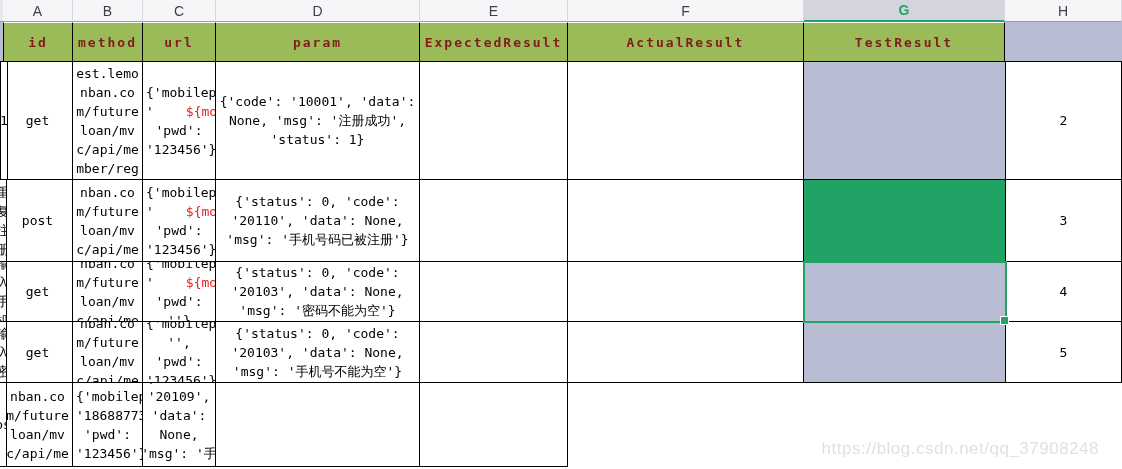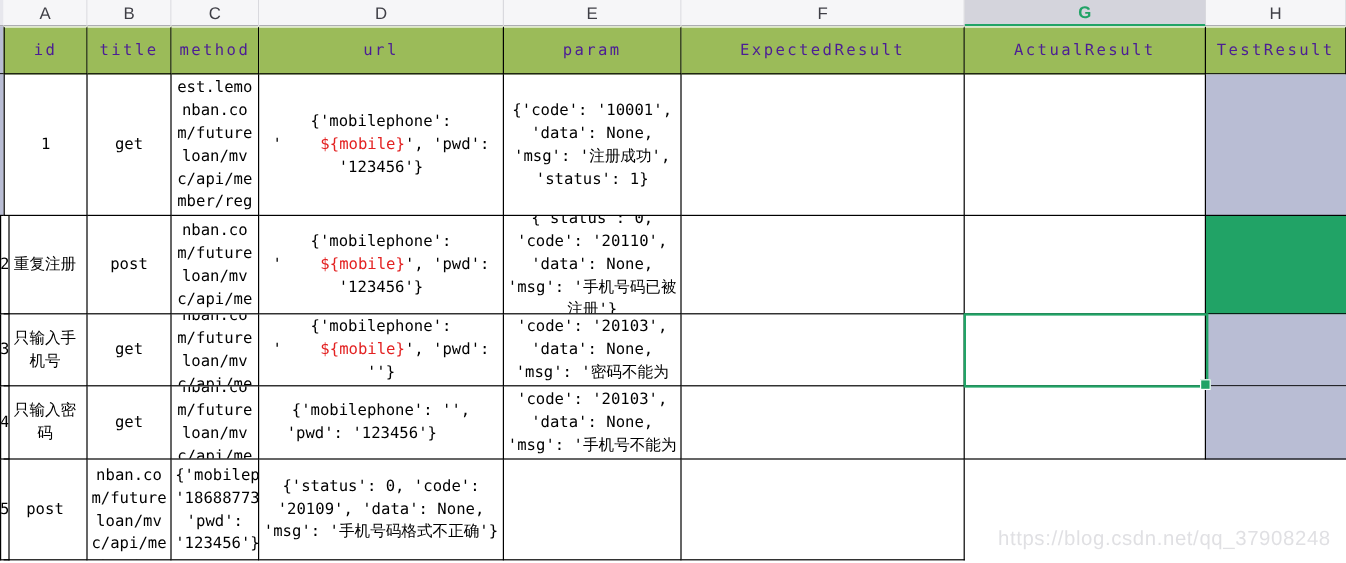--- a/index.html
+++ b/index.html
@@ -9,41 +9,41 @@
         grid-template-columns:3px 70px 70px 73px 204px 148px 236px 201px 117px;
         grid-template-rows:22px 40px 118px 82px 60px 61px 84px;
         width:1122px;}
   .cell{box-sizing:border-box;display:flex;align-items:center;justify-content:center;
         text-align:center;overflow:hidden;}
   
   .letter{background:#f6f6f8;border-bottom:1px solid #9b9ba1;border-right:1px solid #d9d9de;
           color:#3f3f46;font-size:14px;font-family:"Liberation Sans",sans-serif;}
   .letter.sel{background:#d4d4dc;color:#21a366;border-bottom:2px solid #21a366;font-weight:bold;}
   
-  .ghead{background:#9bbb59;color:#4c1d95;font-weight:normal;font-size:13px;letter-spacing:2px;
+  .ghead{background:#9bbb59;color:#7f1d1d;font-weight:bold;font-size:13px;letter-spacing:2px;
          border-top:1px solid #ffffff;border-bottom:1px solid #000;border-right:1px solid #000;}
   
   .data{font-size:13px;line-height:19px;color:#000;
         border-right:1px solid #000;border-bottom:1px solid #000;padding:1px 3px;}
   .col-a{border-left:1px solid #000;}
   .url-cell span{word-break:break-all;}
   .inner{display:block;width:100%;}
   .param-red{color:#e32222;margin-left:32px;}
   
   .gutter{background:#b9bdd4;}
   .gutter.letters{background:#e7e7ed;border-bottom:1px solid #9b9ba1;}
   .gutter.hdr{border-bottom:1px solid #000;}
   .gutter.r{border-bottom:1px solid #000;}
   .gutter.selrow{background:#21a366;border-bottom:1px solid #000;}
   
   .selection{position:absolute;left:803px;top:261px;width:204px;height:62px;
              border:2px solid #21a366;box-sizing:border-box;pointer-events:none;}
   .handle{position:absolute;right:-4px;bottom:-4px;width:7px;height:7px;
           background:#21a366;border:1px solid #fff;pointer-events:auto;}
-  .watermark{position:absolute;top:439px;right:13px;color:#c7c7cd;opacity:0.55;
+  .watermark{position:absolute;top:439px;right:23px;color:#c7c7cd;opacity:0.55;
              font-size:17px;letter-spacing:0.5px;font-family:"Liberation Sans",sans-serif;
              pointer-events:none;}
 </style>
 </head>
 <body>
 
 <div class="sheet">
   <div class="grid">
 
     <div class="cell gutter letters"></div>
@@ -51,21 +51,20 @@
     <div class="cell letter">B</div>
     <div class="cell letter">C</div>
     <div class="cell letter">D</div>
     <div class="cell letter">E</div>
     <div class="cell letter">F</div>
     <div class="cell letter sel">G</div>
     <div class="cell letter">H</div>
 
     <div class="cell gutter hdr"></div>
     <div class="cell ghead col-a">id</div>
-    <div class="cell ghead">title</div>
     <div class="cell ghead">method</div>
     <div class="cell ghead">url</div>
     <div class="cell ghead">param</div>
     <div class="cell ghead">ExpectedResult</div>
     <div class="cell ghead">ActualResult</div>
     <div class="cell ghead">TestResult</div>
 
     <div class="cell gutter r"></div>
     <div class="cell data col-a">1</div>
     <div class="cell data">get</div>

